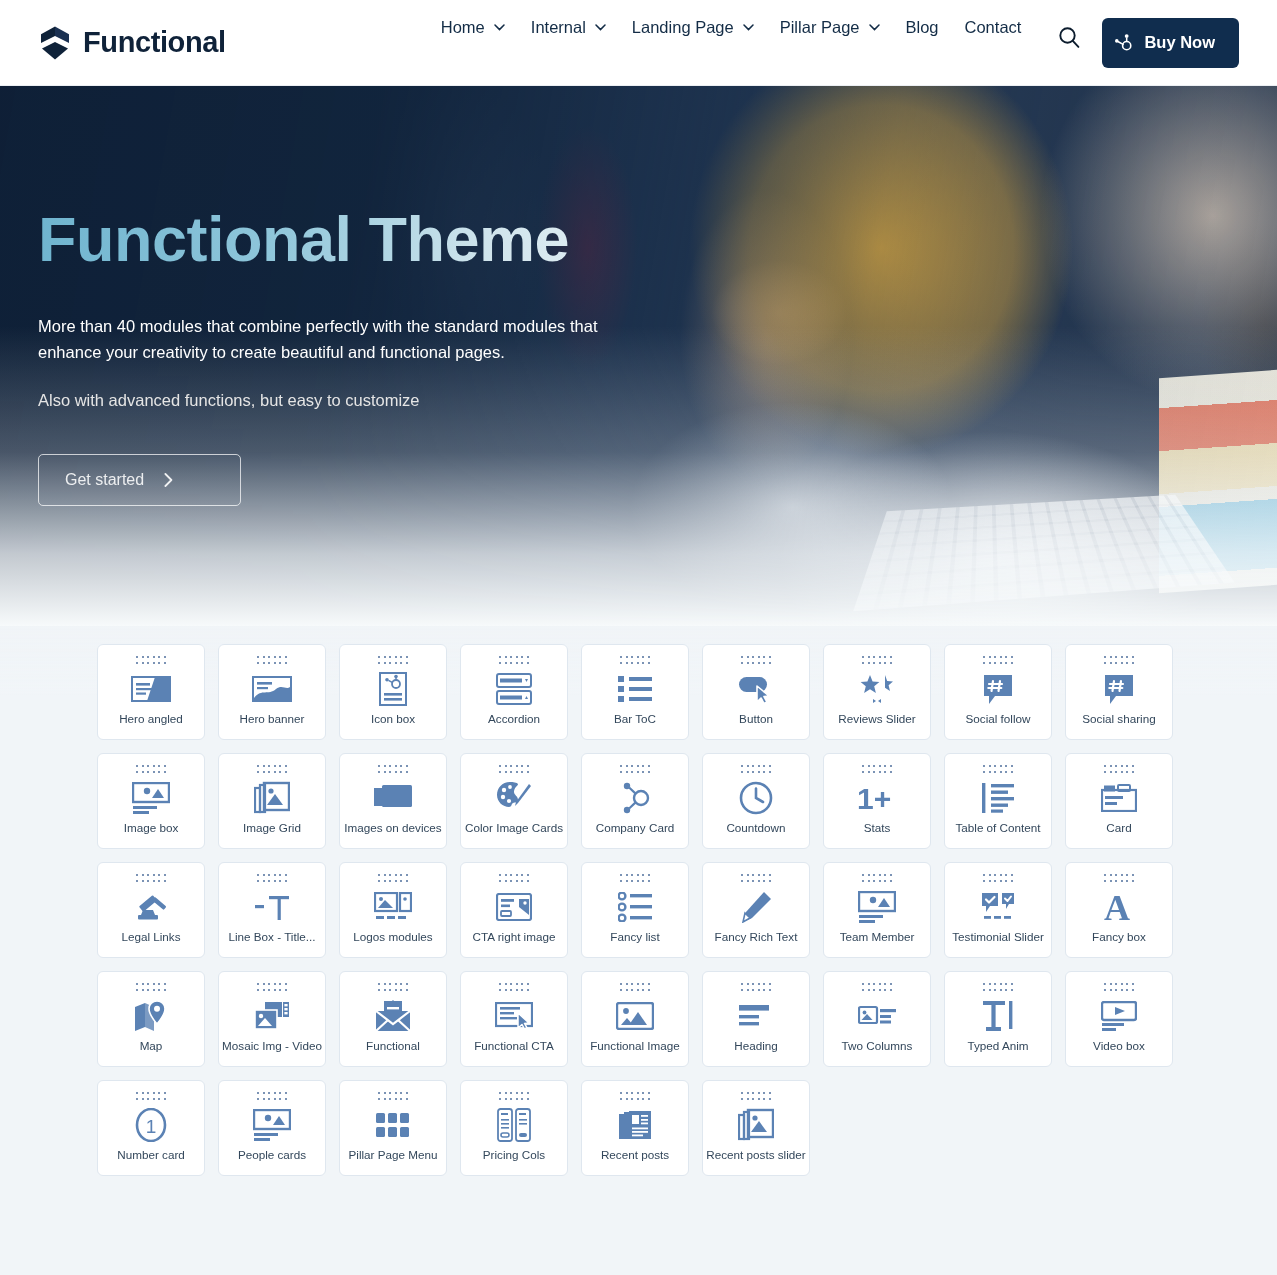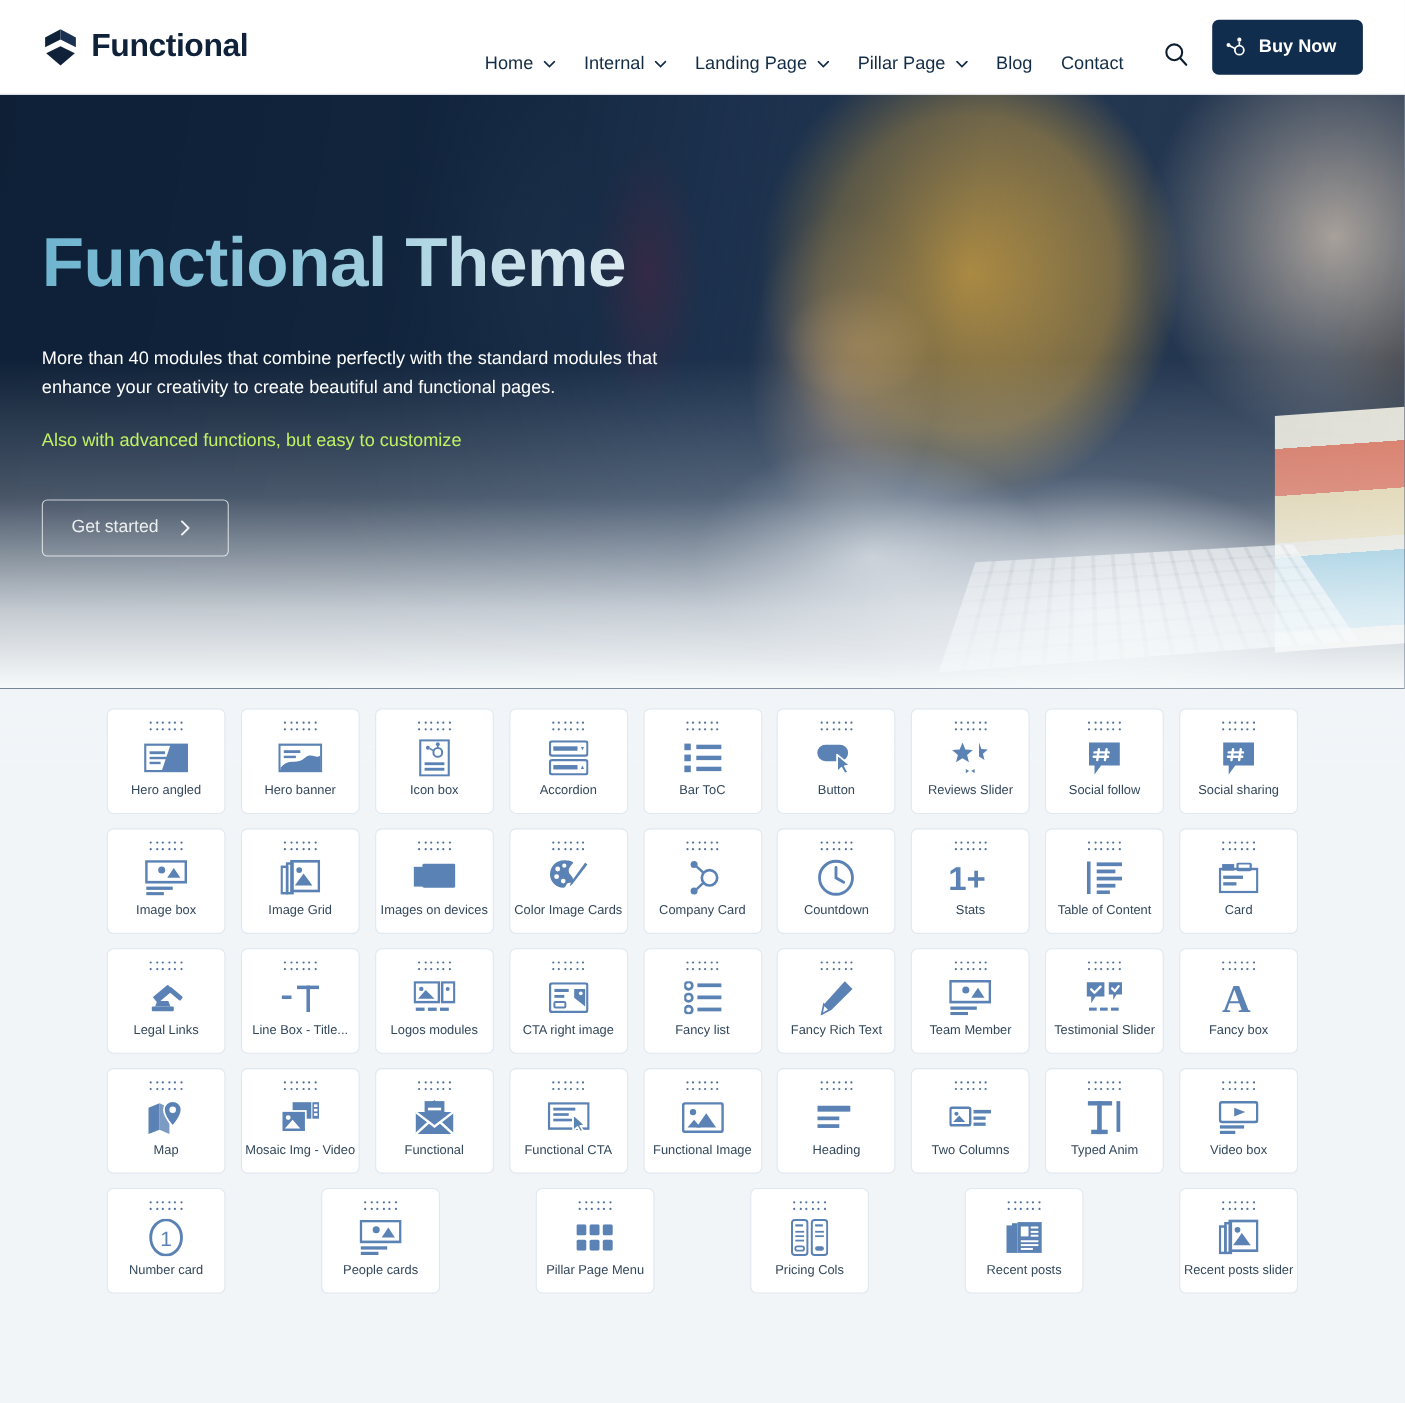--- a/index.html
+++ b/index.html
@@ -19,21 +19,21 @@
     padding: 0 38px;
     border-bottom: 1px solid #eceff3;
   }
   .brand { display: flex; align-items: center; gap: 11px; }
   .brand-mark { width: 34px; height: 36px; display: block; }
   .brand-name {
     font-size: 29px; font-weight: bold; color: #0f2239;
     letter-spacing: -0.4px;
   }
 
-  .nav { margin-left: auto; display: flex; align-items: flex-end; gap: 0; }
+  .nav { margin-left: auto; display: flex; align-items: flex-start; gap: 0; }
   .nav-item {
     display: flex; align-items: center; gap: 9px;
     font-size: 16.5px; color: #132c46;
     padding: 0 13px; cursor: pointer; white-space: nowrap;
   }
   .chev { width: 11px; height: 7px; display: block; }
   .search-btn {
     width: 38px; height: 38px; margin-left: 16px; margin-right: 14px;
     display: flex; align-items: center; justify-content: center; cursor: pointer;
   }
@@ -115,40 +115,40 @@
     letter-spacing: -0.5px;
     background: linear-gradient(95deg, #6fb4cf 0%, #8fc6da 38%, #cfe4ec 72%, #e9f2f6 100%);
     -webkit-background-clip: text; background-clip: text;
     color: transparent; -webkit-text-fill-color: transparent;
     margin-bottom: 42px;
   }
   .hero-p {
     font-size: 16.5px; color: #ffffff; line-height: 1.52;
     max-width: 560px; margin-bottom: 26px;
   }
-  .hero-p2 { font-size: 16.5px; color: #bef264; margin-bottom: 44px; }
+  .hero-p2 { font-size: 16.5px; color: #e5e5e5; margin-bottom: 44px; }
   .hero-cta {
-    width: 170px; height: 52px;
+    width: 203px; height: 52px;
     border: 1px solid rgba(255,255,255,.72);
     border-radius: 5px;
     display: flex; align-items: center; gap: 20px;
     padding: 0 26px; cursor: pointer;
     color: rgba(255,255,255,.88); font-size: 16px;
   }
   .cta-arrow { width: 9px; height: 14px; display: block; }
 
   
   .grid-wrap {
     position: absolute; left: 0; right: 0; top: 626px; bottom: 0;
     background: linear-gradient(180deg, rgba(241,245,248,0) 0%, #f1f5f8 70px, #f1f5f8 100%);
     padding: 18px 0 0 0;
   }
   .grid {
     width: 1083px; margin: 0 auto;
-    display: flex; flex-wrap: wrap; gap: 13px 13px; justify-content: space-between;
+    display: flex; flex-wrap: wrap; gap: 13px 13px;
   }
   .card {
     width: 108px; height: 96px;
     background: #ffffff;
     border: 1px solid #dfe7ef;
     border-radius: 6px;
     display: flex; flex-direction: column; align-items: center;
     padding-top: 9px;
     cursor: pointer;
     position: relative;

